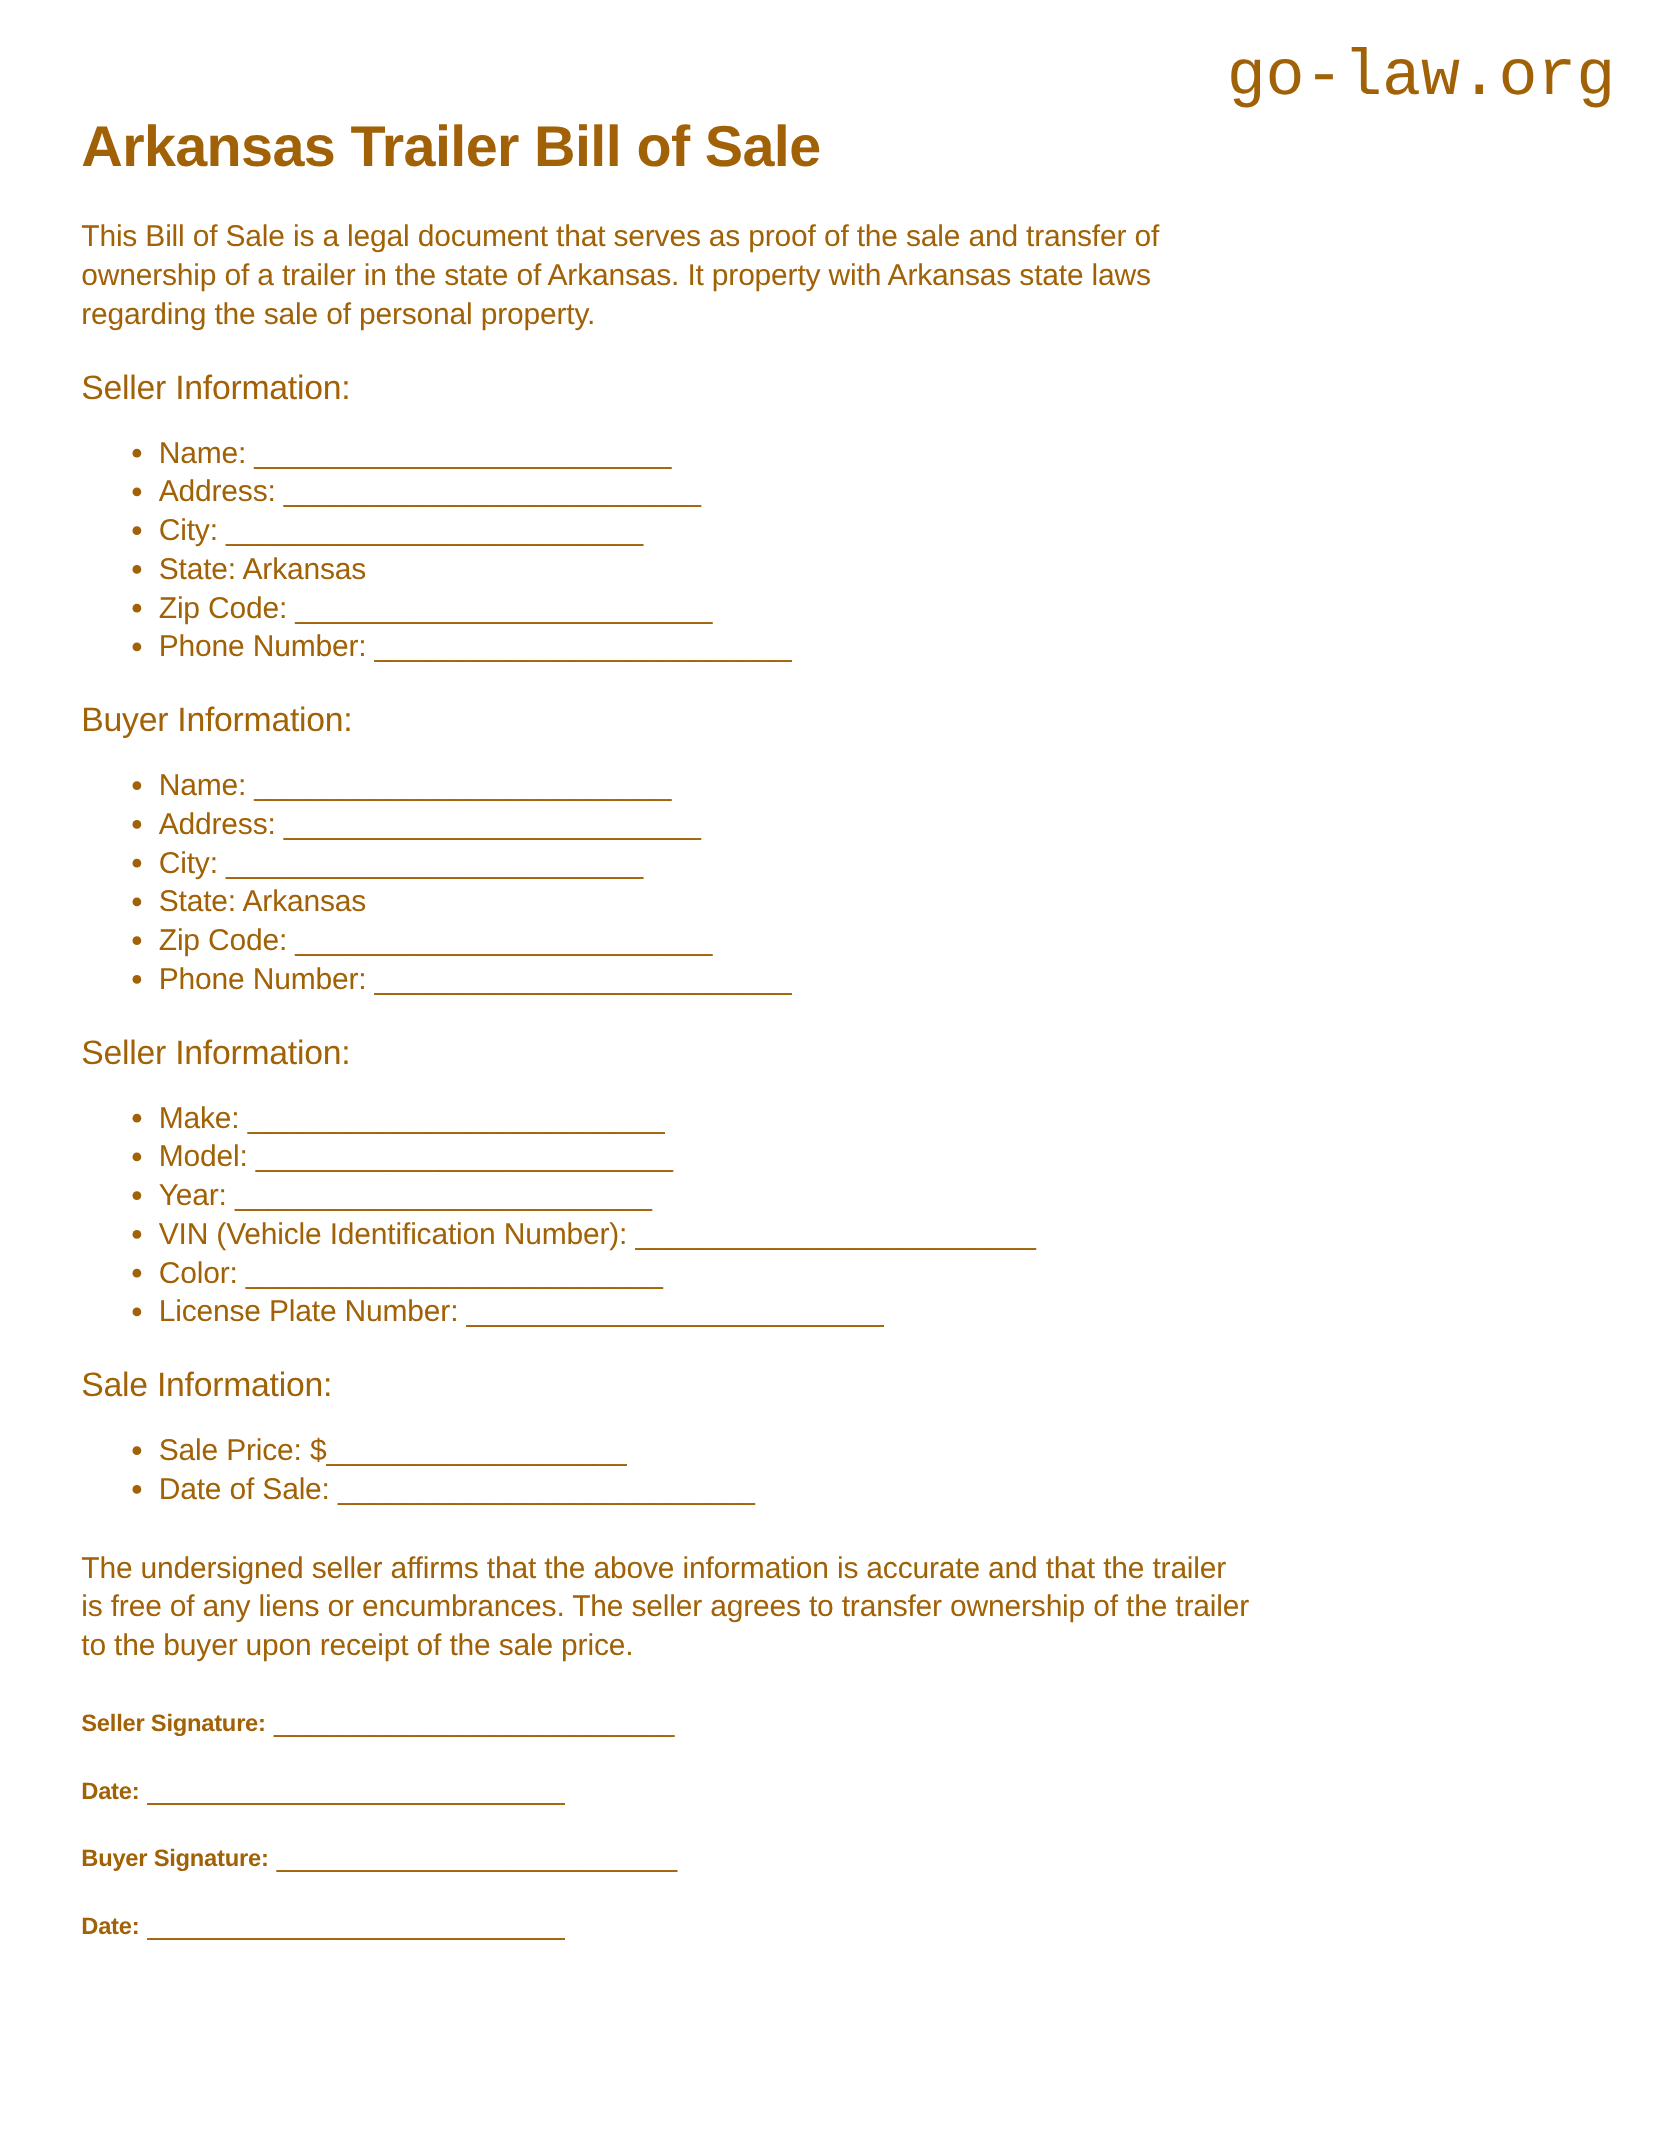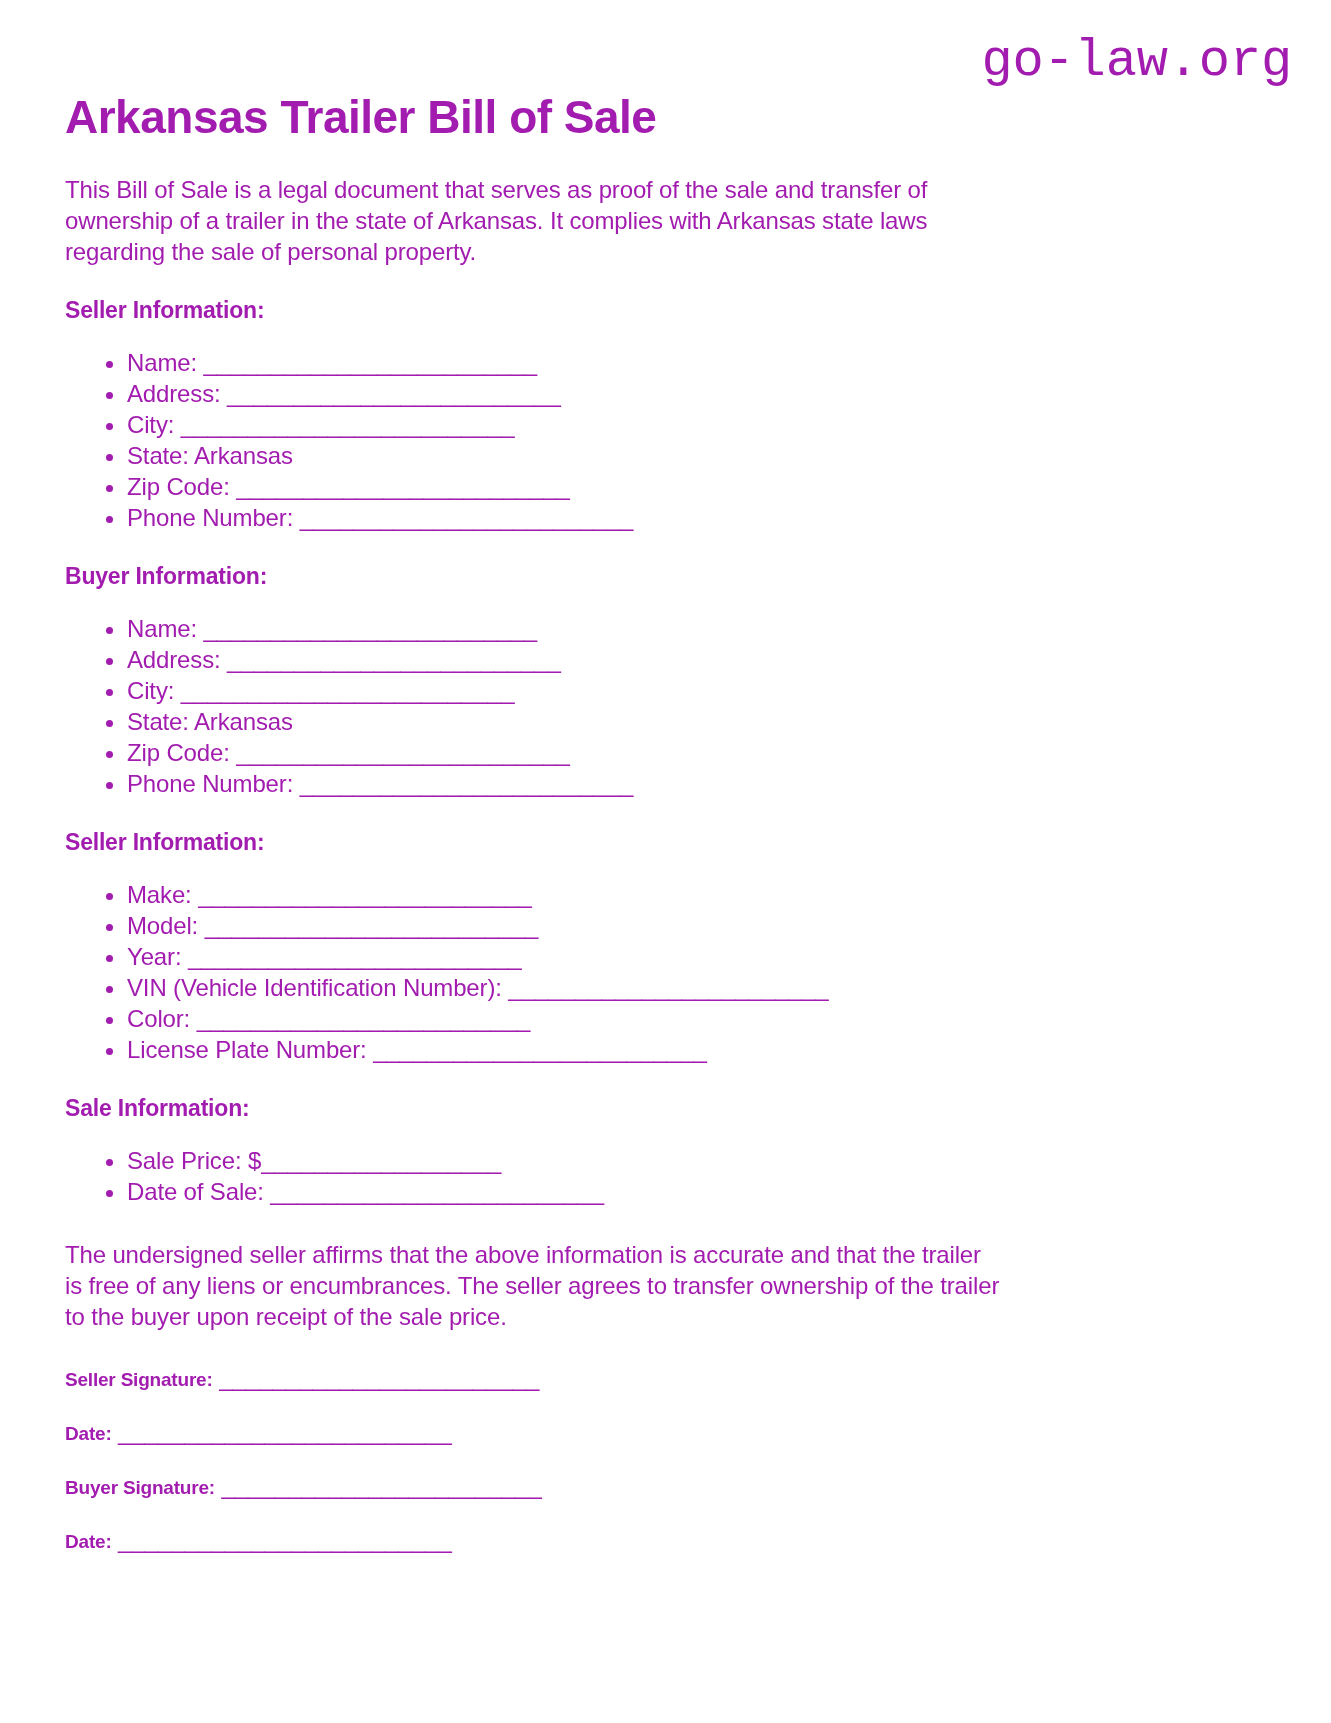--- a/index.html
+++ b/index.html
@@ -2,21 +2,21 @@
 <html><head>
 <meta charset="utf-8">
 <style>
   html, body { margin: 0; padding: 0; background: #ffffff; }
   .page {
     position: relative;
     width: 1331px;
     height: 1723px;
     box-sizing: border-box;
     background: #ffffff;
-    color: #a21caf;
+    color: #a16207;
     padding: 36px 65px 0 65px;
     font-family: "Liberation Sans", "DejaVu Sans", sans-serif;
     font-size: 24px;
     line-height: 31px;
     letter-spacing: -0.15px;
     overflow: hidden;
   }
   .brand {
     font-family: "Liberation Mono", "DejaVu Sans Mono", monospace;
     font-size: 52px;
@@ -30,23 +30,23 @@
     font-size: 46px;
     line-height: 50px;
     font-weight: 700;
     letter-spacing: -0.5px;
     margin-top: 4px;
     white-space: nowrap;
   }
   .para { margin-top: 32px; }
   .para div { white-space: nowrap; }
   h2.section-heading {
-    font-size: 23px;
+    font-size: 27px;
     line-height: 31px;
-    font-weight: 700;
+    font-weight: 400;
     margin: 28px 0 0 0;
     letter-spacing: -0.2px;
   }
   ul.fields {
     margin: 21px 0 0 0;
     padding: 0 0 0 62px;
     list-style: disc outside;
   }
   ul.fields li { line-height: 31px; white-space: nowrap; }
   .blank { letter-spacing: 0; }
@@ -59,21 +59,21 @@
 <body>
 
 <div class="page">
 
   <div class="brand">go-law.org</div>
 
   <h1 class="title">Arkansas Trailer Bill of Sale</h1>
 
   <div class="para">
     <div>This Bill of Sale is a legal document that serves as proof of the sale and transfer of</div>
-    <div>ownership of a trailer in the state of Arkansas. It complies with Arkansas state laws</div>
+    <div>ownership of a trailer in the state of Arkansas. It property with Arkansas state laws</div>
     <div>regarding the sale of personal property.</div>
   </div>
 
   <h2 class="section-heading">Seller Information:</h2>
   <ul class="fields">
     <li><span>Name:</span> <span class="blank">_________________________</span></li>
     <li><span>Address:</span> <span class="blank">_________________________</span></li>
     <li><span>City:</span> <span class="blank">_________________________</span></li>
     <li><span>State:</span> <span>Arkansas</span></li>
     <li><span>Zip Code:</span> <span class="blank">_________________________</span></li>

